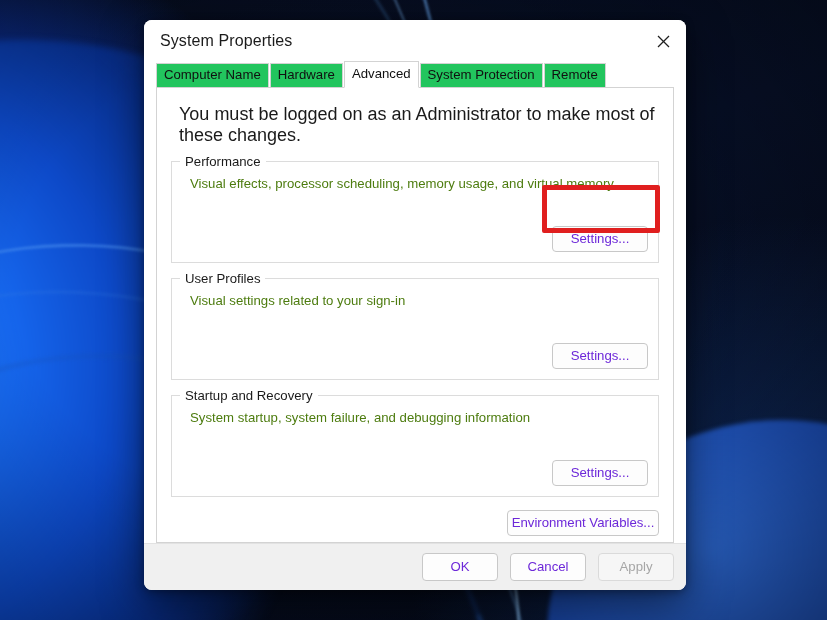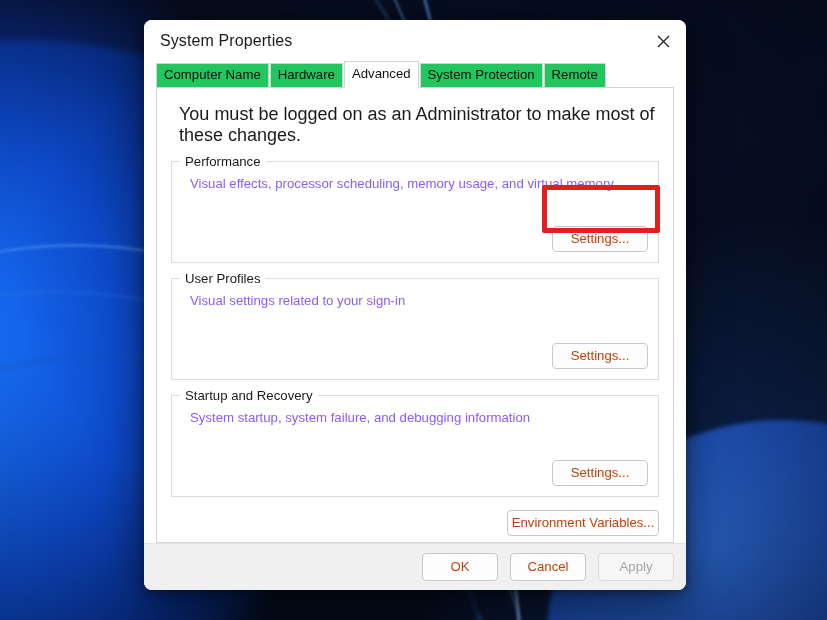--- a/index.html
+++ b/index.html
@@ -212,29 +212,29 @@
     position: absolute;
     top: -8px;
     left: 8px;
     padding: 0 5px;
     background: #ffffff;
     font-size: 13.2px;
     color: #1a1a1a;
   }
   .gb-desc {
     font-size: 13.2px;
-    color: #8b5cf6;
+    color: #4d7c0f;
     margin: 4px 0 0 6px;
   }
 
   
   .btn {
     font-family: "Liberation Sans", sans-serif;
     font-size: 13.2px;
-    color: #c2410c;
+    color: #6d28d9;
     background: #fdfdfd;
     border: 1px solid #c8c8c8;
     border-radius: 4px;
     padding: 0;
     height: 26px;
     line-height: 24px;
     text-align: center;
     cursor: default;
     box-sizing: border-box;
   }

